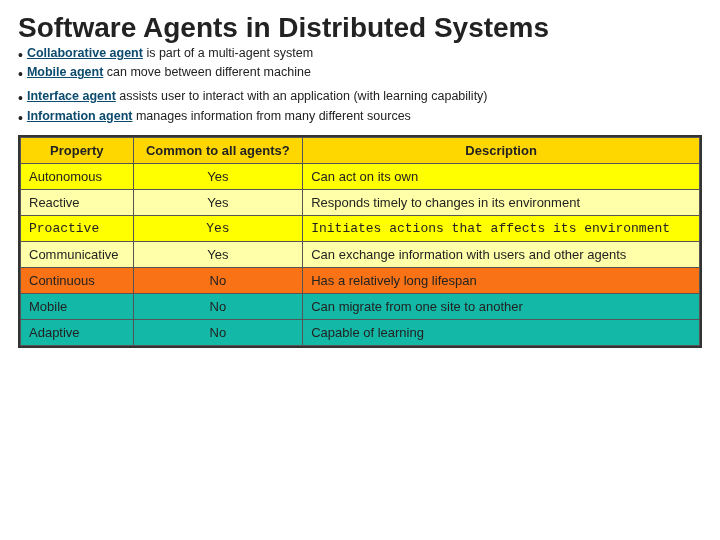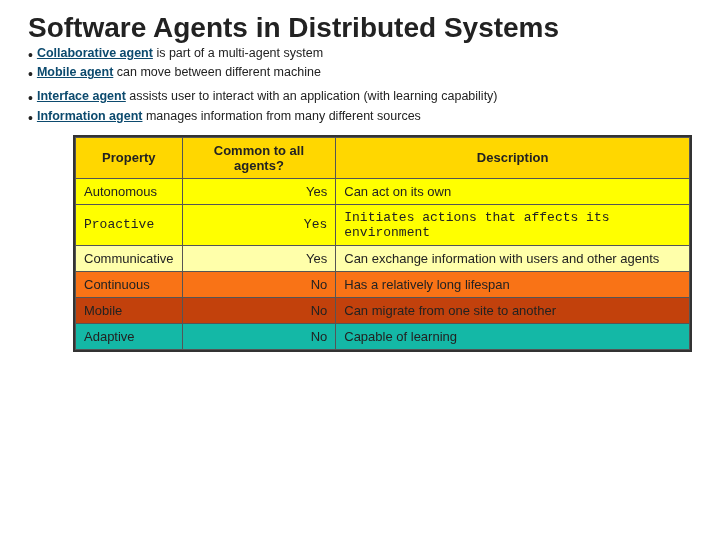--- a/index.html
+++ b/index.html
@@ -6,21 +6,21 @@
     body {
       width: 720px;
       height: 540px;
       background: white;
       font-family: Arial, sans-serif;
       overflow: hidden;
     }
     .container {
       width: 720px;
       height: 540px;
-      padding: 12px 28px;
+      padding: 12px 18px;
       background: white;
     }
     .title {
       font-size: 28px;
       font-weight: bold;
       color: #222;
       margin-bottom: 2px;
     }
     .subtitle {
       font-size: 13px;
@@ -46,21 +46,20 @@
       line-height: 1.3;
     }
     .bullet-item .green-text {
       color: #0c4a6e;
       font-weight: bold;
       text-decoration: underline;
     }
     .table-container {
       margin-top: 8px;
       border: 2px solid #333;
-      margin-left: 45px;
     }
     table {
       width: 100%;
       border-collapse: collapse;
     }
     th, td {
       border: 1.5px solid #555;
       padding: 5px 8px;
       font-size: 13px;
       vertical-align: middle;
@@ -72,21 +71,21 @@
       text-align: center;
     }
     .header-row th:first-child {
       text-align: center;
     }
     .cell-property {
       font-weight: normal;
       color: #222;
     }
     .cell-common {
-      text-align: right;
+      text-align: center;
       color: #222;
     }
     .cell-desc {
       color: #222;
     }
   </style>
 </head>
 <body>
 
 <div class="container">
@@ -123,36 +122,41 @@
           <th>Common to all agents?</th>
           <th>Description</th>
         </tr>
       </thead>
       <tbody id="table-body">
       <tr style="background: rgb(255, 255, 0);">
             <td class="cell-property">Autonomous</td>
             <td class="cell-common">Yes</td>
             <td class="cell-desc">Can act on its own</td>
           </tr>
+          <tr style="background: rgb(255, 255, 170);">
+            <td class="cell-property">Reactive</td>
+            <td class="cell-common">Yes</td>
+            <td class="cell-desc">Responds timely to changes in its environment</td>
+          </tr>
           <tr style="background: rgb(255, 255, 0); font-family: Liberation Mono, monospace;">
             <td class="cell-property">Proactive</td>
             <td class="cell-common">Yes</td>
             <td class="cell-desc">Initiates actions that affects its environment</td>
           </tr>
           <tr style="background: rgb(255, 255, 170);">
             <td class="cell-property">Communicative</td>
             <td class="cell-common">Yes</td>
             <td class="cell-desc">Can exchange information with users and other agents</td>
           </tr>
           <tr style="background: #f97316;">
             <td class="cell-property">Continuous</td>
             <td class="cell-common">No</td>
             <td class="cell-desc">Has a relatively long lifespan</td>
           </tr>
-          <tr style="background: #c2410c;">
+          <tr style="background: #14b8a6;">
             <td class="cell-property">Mobile</td>
             <td class="cell-common">No</td>
             <td class="cell-desc">Can migrate from one site to another</td>
           </tr>
           <tr style="background: #14b8a6;">
             <td class="cell-property">Adaptive</td>
             <td class="cell-common">No</td>
             <td class="cell-desc">Capable of learning</td>
           </tr>
         </tbody>

